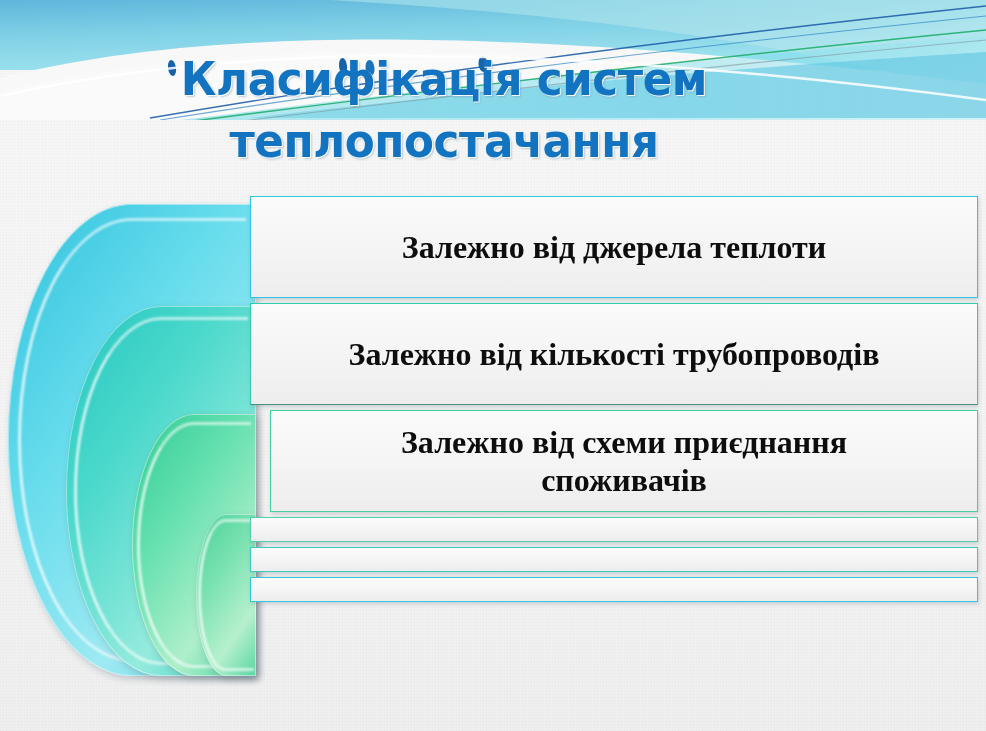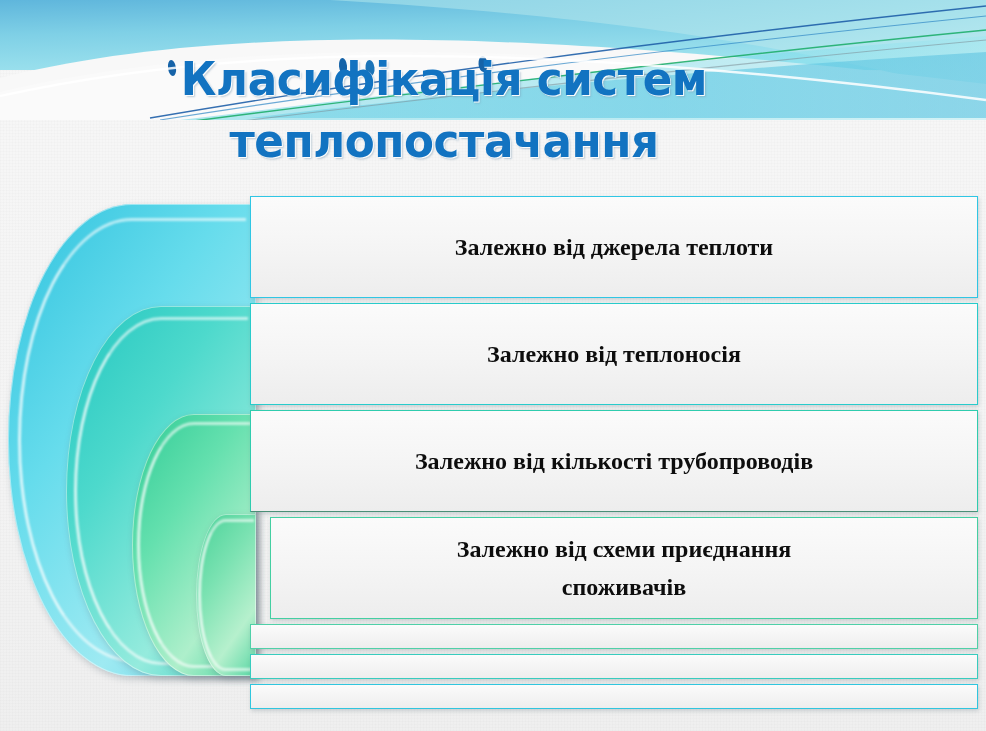--- a/index.html
+++ b/index.html
@@ -124,21 +124,21 @@
     box-shadow: 1px 2px 4px rgba(110,125,135,0.30);
     display: flex;
     align-items: center;
     justify-content: center;
     text-align: center;
     margin-bottom: 5px;
   }
   .bar-label {
     font-family: "Liberation Serif", "DejaVu Serif", serif;
     font-weight: bold;
-    font-size: 24px;
+    font-size: 32px;
     line-height: 38px;
     color: #0d0d0d;
     padding: 0 14px;
   }
 
   .bar.h-tall   { height: 102px; }
   .bar.h-thin   { height: 25px; }
 
   
   #bar1 { border: 1.6px solid #2FC6E4; }
@@ -214,23 +214,20 @@
     <div class="arc" id="arc2"></div>
     <div class="arc" id="arc3"></div>
     <div class="arc" id="arc4"></div>
 
     <div id="bars">
 
       <div class="bar h-tall" id="bar1">
         <span class="bar-label">Залежно від джерела теплоти</span>
       </div>
 
-      <div class="bar h-tall" id="bar2">
-        <span class="bar-label">Залежно від теплоносія</span>
-      </div>
 
       <div class="bar h-tall" id="bar3">
         <span class="bar-label">Залежно від кількості трубопроводів</span>
       </div>
 
       <div class="bar h-tall" id="bar4">
         <span class="bar-label">Залежно від схеми приєднання<br>споживачів</span>
       </div>
 
       <div class="bar h-thin" id="bar5">

